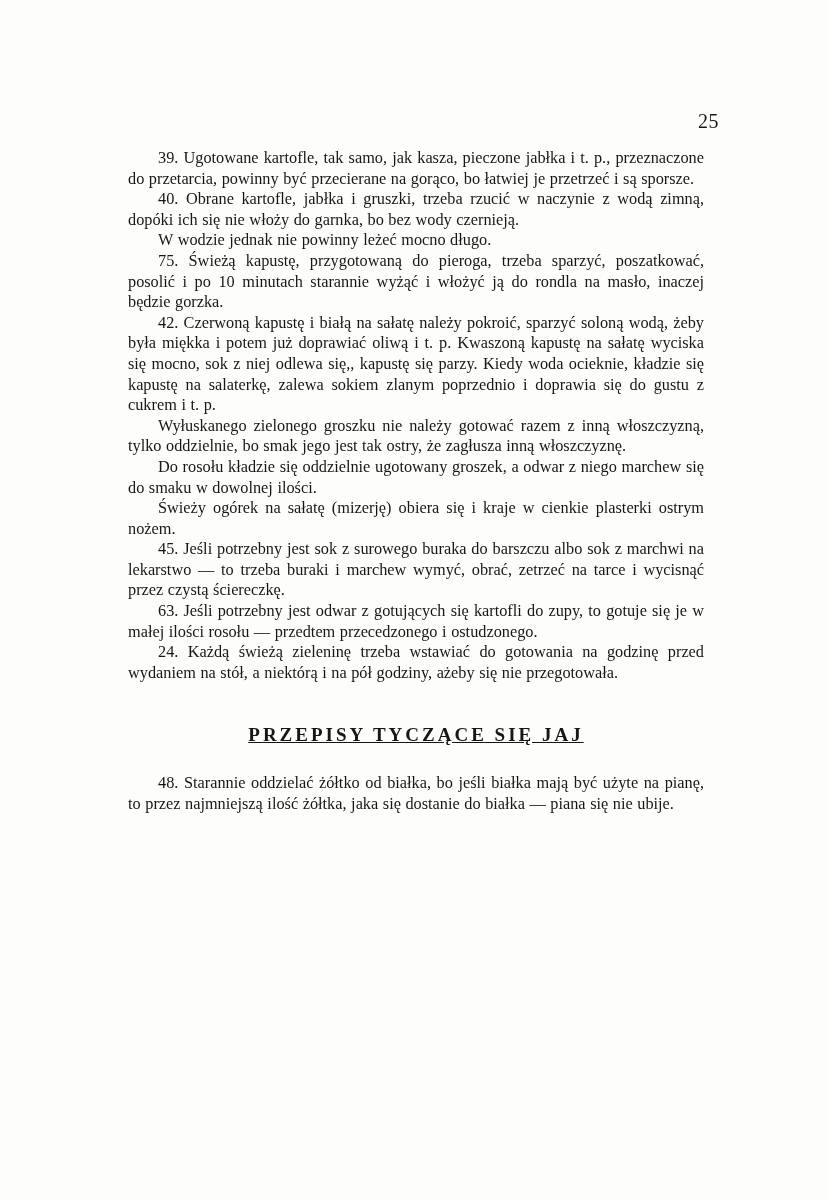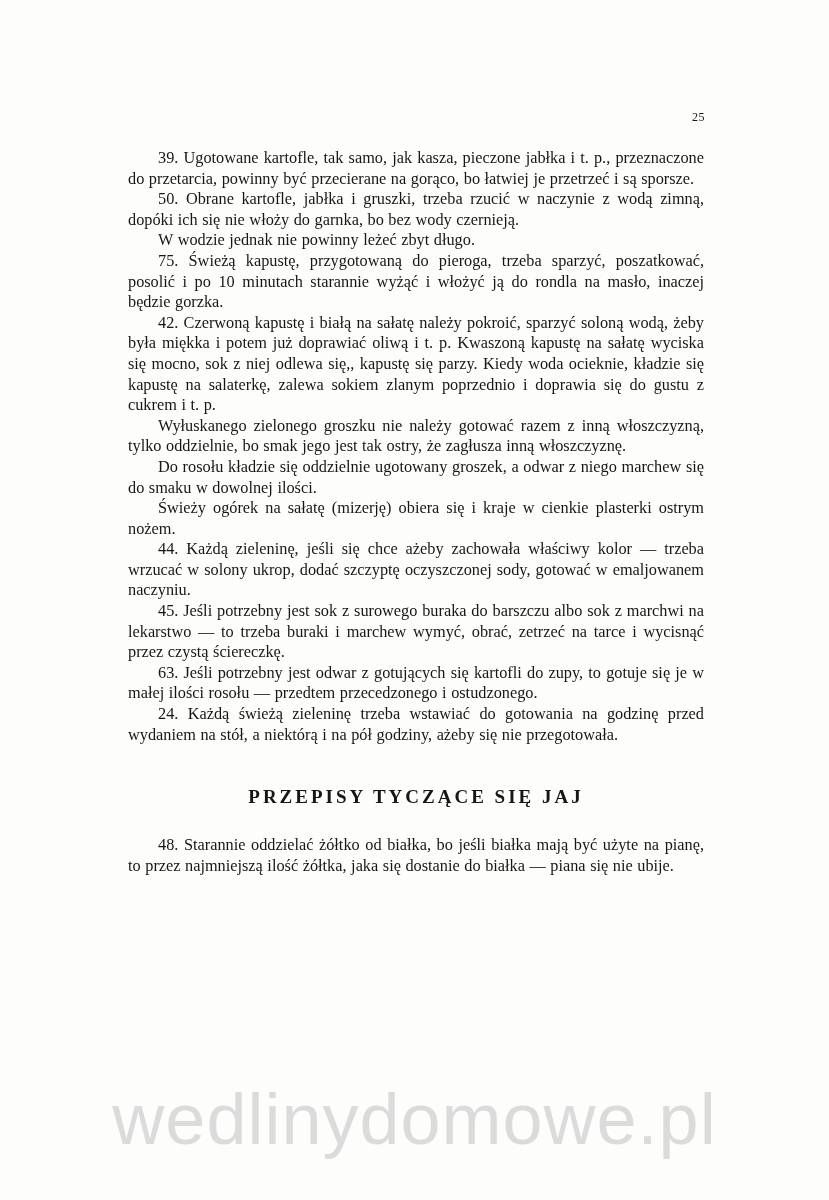--- a/index.html
+++ b/index.html
@@ -15,22 +15,22 @@
     height: 1200px;
     background: #fdfdfc;
     overflow: hidden;
     font-family: "Liberation Serif", serif;
     color: #161616;
   }
 
   .page-number {
     position: absolute;
     top: 110px;
-    right: 124px;
-    font-size: 12px;
+    right: 110px;
+    font-size: 20px;
     letter-spacing: 0.5px;
   }
 
   .text-block {
     position: absolute;
     top: 148px;
     left: 128px;
     width: 576px;
     font-size: 16.3px;
     line-height: 20.6px;
@@ -44,20 +44,21 @@
   }
 
   .section-heading {
     margin: 40px 0 26px 0;
     text-align: center;
     text-indent: 0;
     font-size: 19px;
     font-weight: bold;
     letter-spacing: 3px;
     line-height: 24px;
+    text-decoration: underline;
   }
 
   .watermark {
     position: absolute;
     top: 1078px;
     left: 50%;
     transform: translateX(-50%);
     font-family: "Liberation Sans", sans-serif;
     font-size: 72px;
     font-weight: 500;
@@ -70,32 +71,30 @@
 </style>
 </head>
 <body>
 
 <div class="scan-page">
 
   <div class="page-number">25</div>
 
   <div class="text-block">
     <p class="para">39. Ugotowane kartofle, tak samo, jak kasza, pieczone jabłka i t. p., przeznaczone do przetarcia, powinny być przecierane na gorąco, bo łatwiej je przetrzeć i są sporsze.</p>
-    <p class="para">50. Obrane kartofle, jabłka i gruszki, trzeba rzucić w naczynie z wodą zimną, dopóki ich się nie włoży do garnka, bo bez wody czernieją.</p>
-    <p class="para">W wodzie jednak nie powinny leżeć zbyt długo.</p>
+    <p class="para">40. Obrane kartofle, jabłka i gruszki, trzeba rzucić w naczynie z wodą zimną, dopóki ich się nie włoży do garnka, bo bez wody czernieją.</p>
+    <p class="para">W wodzie jednak nie powinny leżeć mocno długo.</p>
     <p class="para">75. Świeżą kapustę, przygotowaną do pieroga, trzeba sparzyć, poszatkować, posolić i po 10 minutach starannie wyżąć i włożyć ją do rondla na masło, inaczej będzie gorzka.</p>
     <p class="para">42. Czerwoną kapustę i białą na sałatę należy pokroić, sparzyć soloną wodą, żeby była miękka i potem już doprawiać oliwą i t. p. Kwaszoną kapustę na sałatę wyciska się mocno, sok z niej odlewa się,, kapustę się parzy. Kiedy woda ocieknie, kładzie się kapustę na salaterkę, zalewa sokiem zlanym poprzednio i doprawia się do gustu z cukrem i t. p.</p>
     <p class="para">Wyłuskanego zielonego groszku nie należy gotować razem z inną włoszczyzną, tylko oddzielnie, bo smak jego jest tak ostry, że zagłusza inną włoszczyznę.</p>
     <p class="para">Do rosołu kładzie się oddzielnie ugotowany groszek, a odwar z niego marchew się do smaku w dowolnej ilości.</p>
     <p class="para">Świeży ogórek na sałatę (mizerję) obiera się i kraje w cienkie plasterki ostrym nożem.</p>
-    <p class="para">44. Każdą zieleninę, jeśli się chce ażeby zachowała właściwy kolor — trzeba wrzucać w solony ukrop, dodać szczyptę oczyszczonej sody, gotować w emaljowanem naczyniu.</p>
     <p class="para">45. Jeśli potrzebny jest sok z surowego buraka do barszczu albo sok z marchwi na lekarstwo — to trzeba buraki i marchew wymyć, obrać, zetrzeć na tarce i wycisnąć przez czystą ściereczkę.</p>
     <p class="para">63. Jeśli potrzebny jest odwar z gotujących się kartofli do zupy, to gotuje się je w małej ilości rosołu — przedtem przecedzonego i ostudzonego.</p>
     <p class="para">24. Każdą świeżą zieleninę trzeba wstawiać do gotowania na godzinę przed wydaniem na stół, a niektórą i na pół godziny, ażeby się nie przegotowała.</p>
 
     <h2 class="section-heading">PRZEPISY TYCZĄCE SIĘ JAJ</h2>
 
     <p class="para">48. Starannie oddzielać żółtko od białka, bo jeśli białka mają być użyte na pianę, to przez najmniejszą ilość żółtka, jaka się dostanie do białka — piana się nie ubije.</p>
   </div>
 
-  <div class="watermark">wedlinydomowe.pl</div>
 
 </div>
 
 </body></html>

